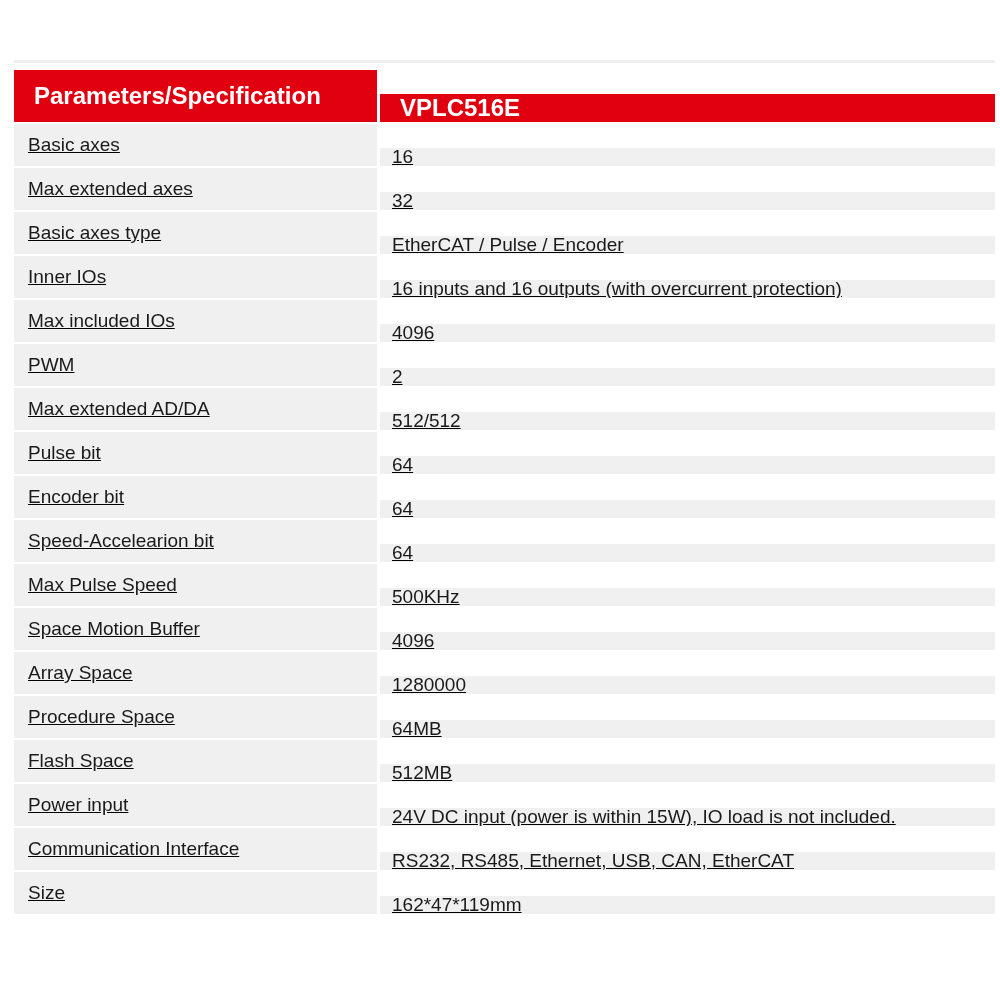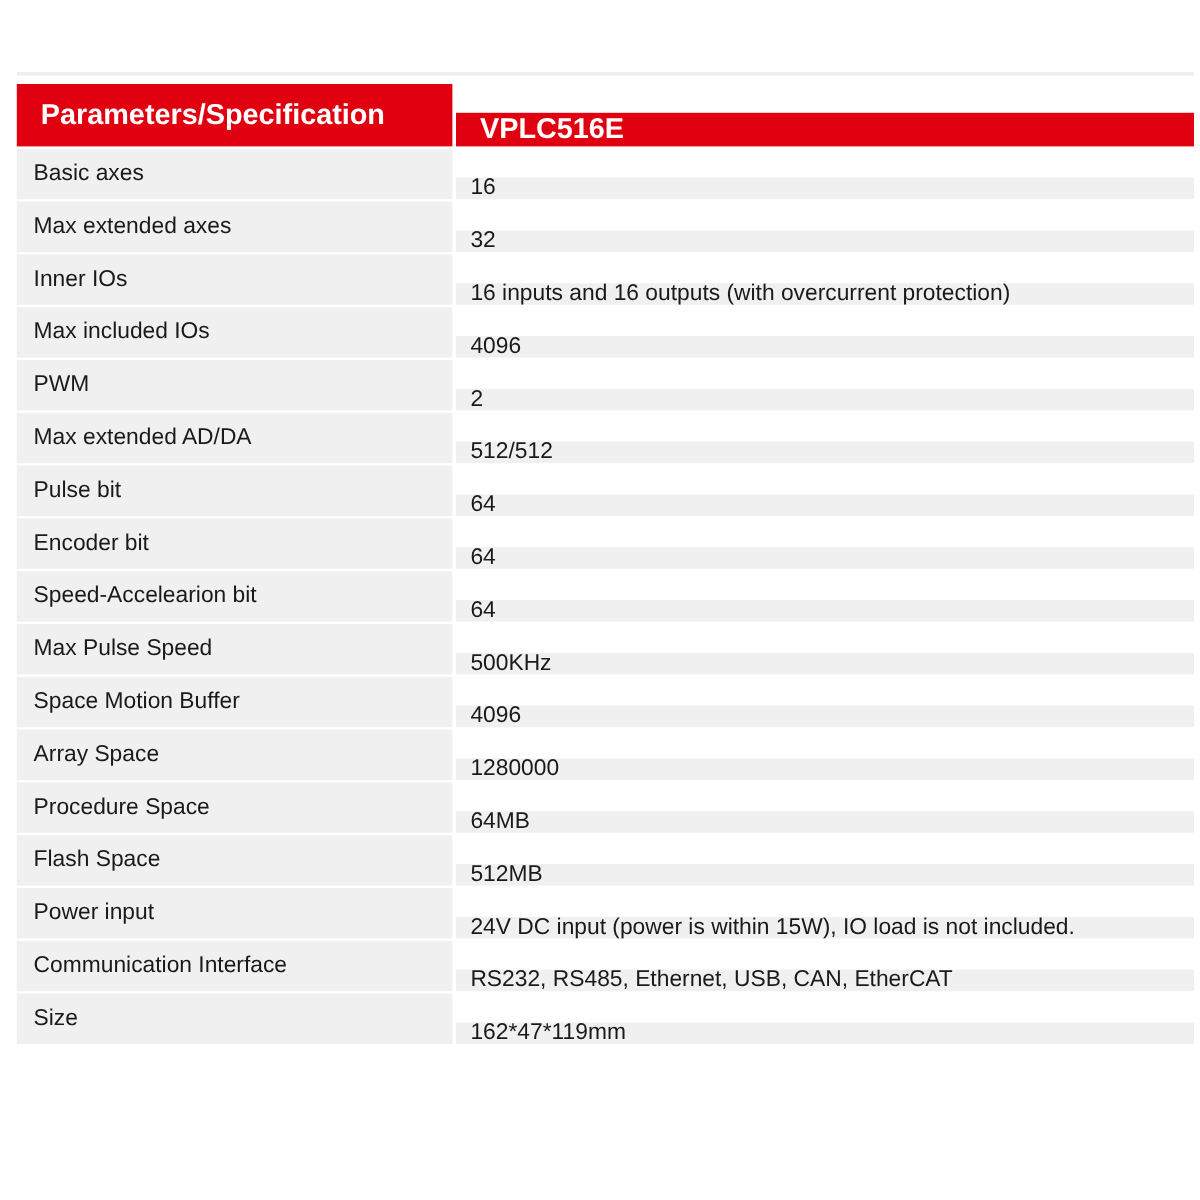--- a/index.html
+++ b/index.html
@@ -41,20 +41,21 @@
     font-size: 24px;
     display: flex;
     align-items: center;
     padding-left: 20px;
   }
   .body-row {
     display: flex;
     gap: 3px;
     height: 42px;
     margin-top: 2px;
+    text-decoration: underline;
   }
   .body-row .cell {
     background: var(--row-bg, #f0f0f0);
     color: var(--body-text, #1a1a1a);
     font-size: 19px;
     display: flex;
     align-items: center;
     white-space: nowrap;
     overflow: hidden;
   }
@@ -84,20 +85,24 @@
     </div>
 
     <div>
         <div class="body-row">
           <div class="cell cell-param">Basic axes</div>
           <div class="cell cell-value">16</div>
         </div>
         <div class="body-row">
           <div class="cell cell-param">Max extended axes</div>
           <div class="cell cell-value">32</div>
+        </div>
+        <div class="body-row">
+          <div class="cell cell-param">Basic axes type</div>
+          <div class="cell cell-value">EtherCAT / Pulse / Encoder</div>
         </div>
         <div class="body-row">
           <div class="cell cell-param">Inner IOs</div>
           <div class="cell cell-value">16 inputs and 16 outputs (with overcurrent protection)</div>
         </div>
         <div class="body-row">
           <div class="cell cell-param">Max included IOs</div>
           <div class="cell cell-value">4096</div>
         </div>
         <div class="body-row">

